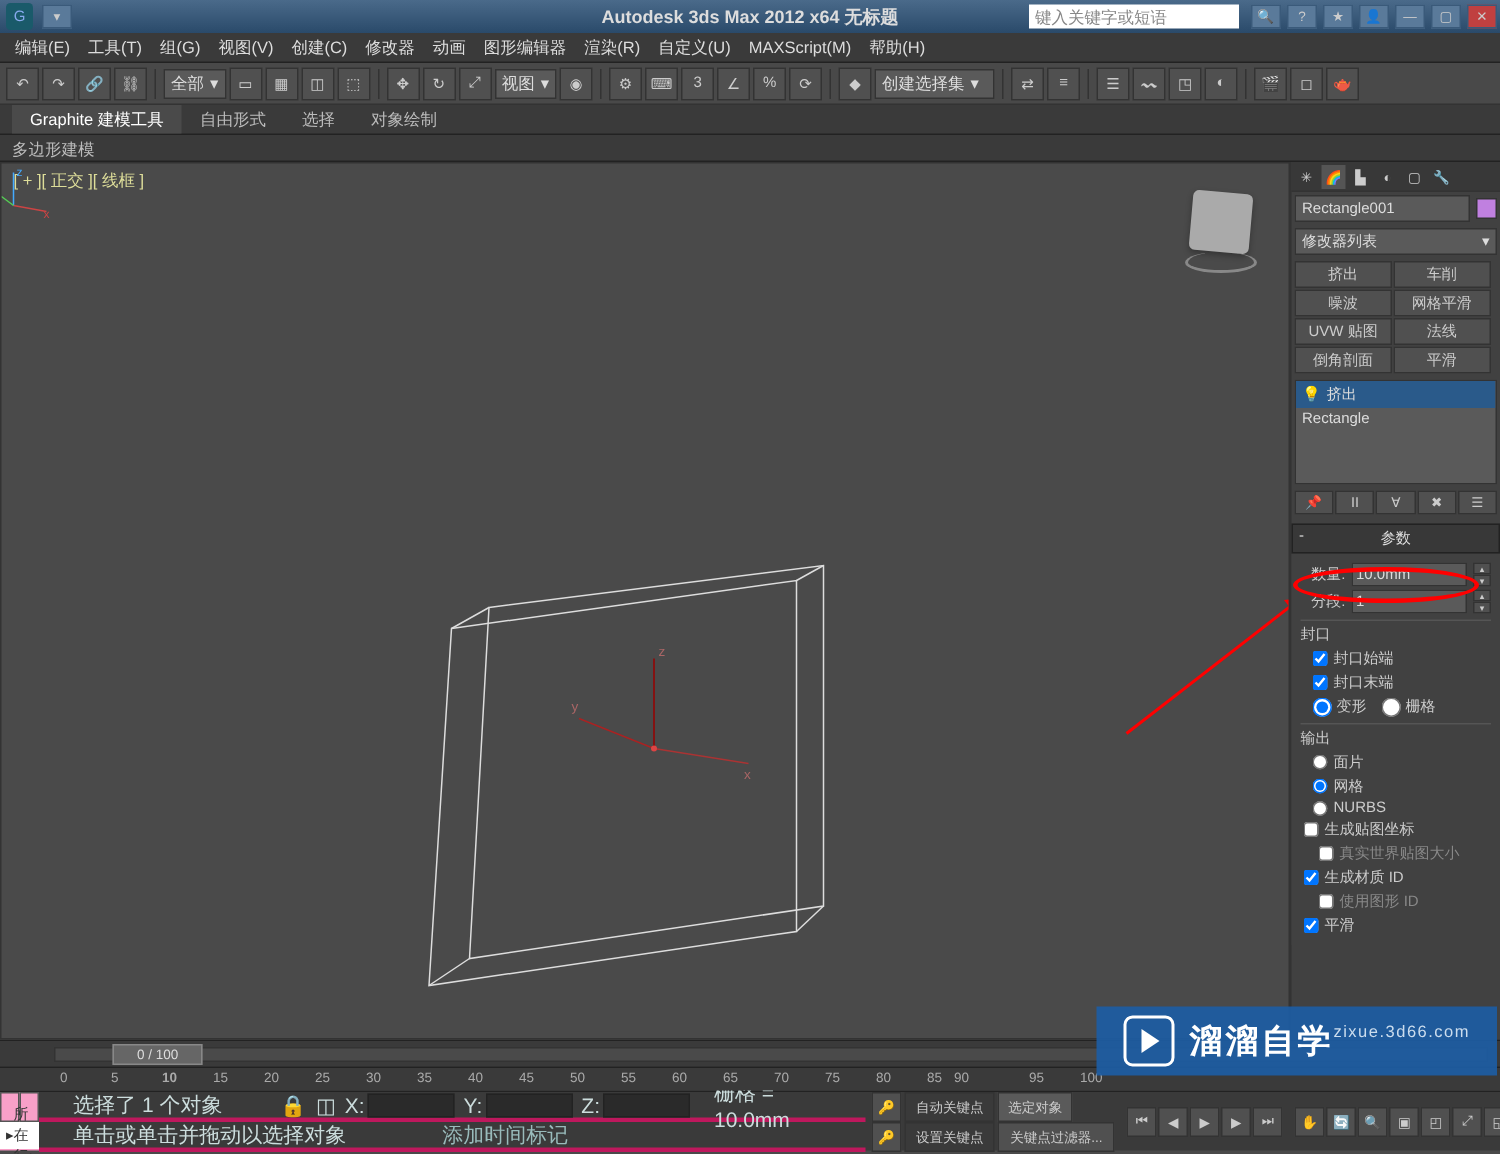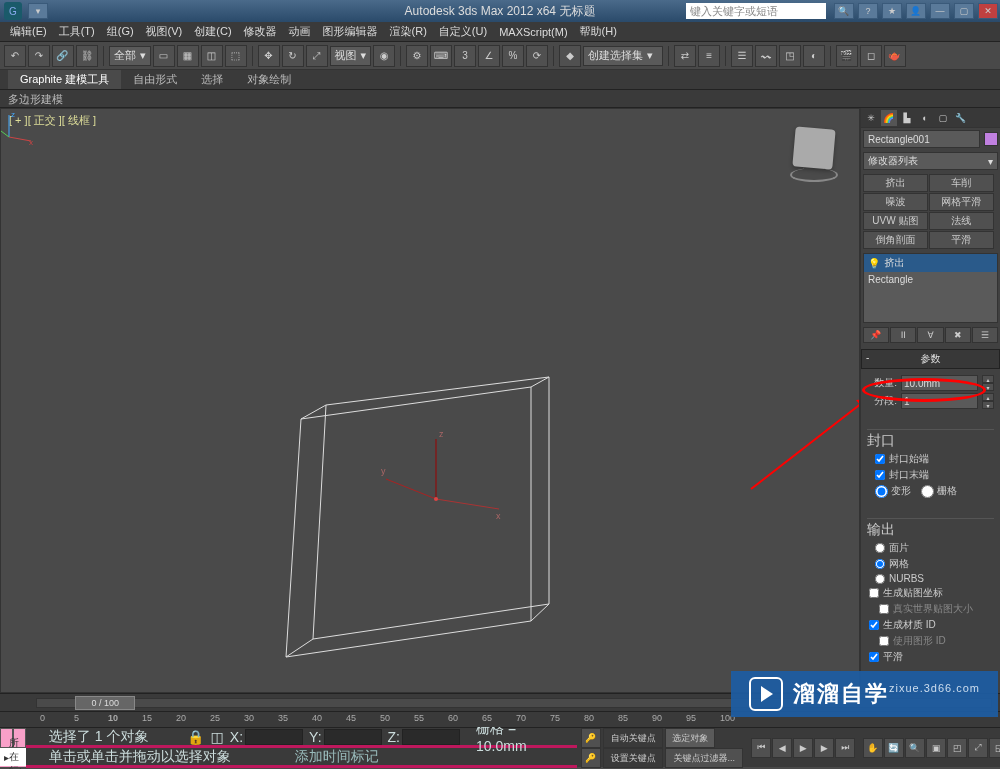--- a/index.html
+++ b/index.html
@@ -2,21 +2,21 @@
 <html><head>
 <meta charset="utf-8">
 <style>
 * { margin: 0; padding: 0; box-sizing: border-box; font-family: "Microsoft YaHei", "SimSun", Arial, sans-serif; }
 body { background: #4a4a4a; width: 1000px; height: 769px; overflow: hidden; position: relative; font-size: 11px; color: #ccc; }
 
 
 .titlebar { height: 22px; background: linear-gradient(#4a6a8a, #2a4a6a); display: flex; align-items: center; position: relative; }
 .titlebar .logo { width: 18px; height: 18px; background: #1a5a6a; border-radius: 3px; margin: 0 4px; display: flex; align-items: center; justify-content: center; color: #8ae; font-size: 10px; }
 .titlebar .spacer { flex: 1; }
-.titlebar .title { position: absolute; left: 50%; transform: translateX(-50%); color: #ddd; font-size: 12px; }
+.titlebar .title { position: absolute; left: 50%; transform: translateX(-50%); color: #ddd; font-size: 12px; font-weight: bold; }
 .titlebar .search { width: 140px; height: 16px; background: #fff; color: #888; font-size: 11px; padding: 0 4px; margin-right: 6px; display: flex; align-items: center; }
 .titlebar .tbtn { width: 20px; height: 16px; background: #5a7a9a; margin: 0 2px; border: 1px solid #3a5a7a; display: flex; align-items: center; justify-content: center; font-size: 9px; }
 .titlebar .tbtn.close { background: #c04040; }
 
 
 .menubar { height: 20px; background: #3a3a3a; display: flex; align-items: center; padding: 0 4px; border-bottom: 1px solid #222; }
 .menubar .item { padding: 2px 6px; color: #ddd; font-size: 11px; cursor: pointer; }
 
 
 .toolbar { height: 28px; background: #494949; display: flex; align-items: center; padding: 2px 4px; gap: 2px; border-bottom: 1px solid #333; }
@@ -70,21 +70,21 @@
 .rollout-body { background: #414141; padding: 4px 6px; }
 .param-row { display: flex; align-items: center; gap: 4px; margin: 2px 0; font-size: 10px; color: #ccc; }
 .param-row .label { width: 30px; text-align: right; }
 .param-row .spinner { flex: 1; height: 16px; background: #5a5a5a; border: 1px solid #333; color: #ddd; padding: 0 2px; display: flex; align-items: center; font-size: 10px; }
 .param-row .spin-btns { width: 12px; display: flex; flex-direction: column; }
 .param-row .spin-btns div { height: 8px; background: #505050; border: 1px solid #333; font-size: 6px; display: flex; align-items: center; justify-content: center; }
 .check-row { display: flex; align-items: center; gap: 4px; margin: 2px 0; font-size: 10px; color: #ccc; padding-left: 8px; }
 .check-row input { width: 10px; height: 10px; }
 .radio-row { display: flex; gap: 10px; margin: 2px 0; font-size: 10px; color: #ccc; padding-left: 8px; }
 .radio-row label { display: flex; align-items: center; gap: 3px; }
-.group-label { font-size: 14px; color: #ccc; border-top: 1px solid #555; margin: 20px 0 2px; padding-top: 2px; }
+.group-label { font-size: 10px; color: #ccc; border-top: 1px solid #555; margin: 4px 0 2px; padding-top: 2px; }
 
 
 .timeline { height: 18px; background: #3a3a3a; display: flex; align-items: center; padding: 0 8px; border-top: 1px solid #222; }
 .timeline .slider-track { flex: 1; height: 10px; background: #4a4a4a; border: 1px solid #333; position: relative; }
 .timeline .slider-thumb { position: absolute; left: 4%; width: 60px; height: 14px; background: #666; border: 1px solid #888; top: -3px; color: #ddd; font-size: 9px; display: flex; align-items: center; justify-content: center; }
 
 .time-ruler { height: 16px; background: #3a3a3a; display: flex; align-items: flex-start; padding: 0 40px 0 40px; border-top: 1px solid #222; position: relative; overflow: hidden; }
 .time-ruler .tick { position: absolute; bottom: 4px; font-size: 9px; color: #aaa; }
 
 .statusbar { height: 40px; background: #3a3a3a; display: flex; border-top: 1px solid #222; }
@@ -383,21 +383,21 @@
     <span class="tick" style="left: 312px;">40</span>
     <span class="tick" style="left: 346px;">45</span>
     <span class="tick" style="left: 380px;">50</span>
     <span class="tick" style="left: 414px;">55</span>
     <span class="tick" style="left: 448px;">60</span>
     <span class="tick" style="left: 482px;">65</span>
     <span class="tick" style="left: 516px;">70</span>
     <span class="tick" style="left: 550px;">75</span>
     <span class="tick" style="left: 584px;">80</span>
     <span class="tick" style="left: 618px;">85</span>
-    <span class="tick" style="left: 652px;">90</span>
+    <span class="tick" style="left: 636px;">90</span>
     <span class="tick" style="left: 686px;">95</span>
     <span class="tick" style="left: 720px;">100</span>
   </div>
 
 <div class="statusbar">
   <div class="status-left">
     <div class="shelf-row">
         <div class="shelf"></div>
         <div class="shelf"></div>
       </div>

